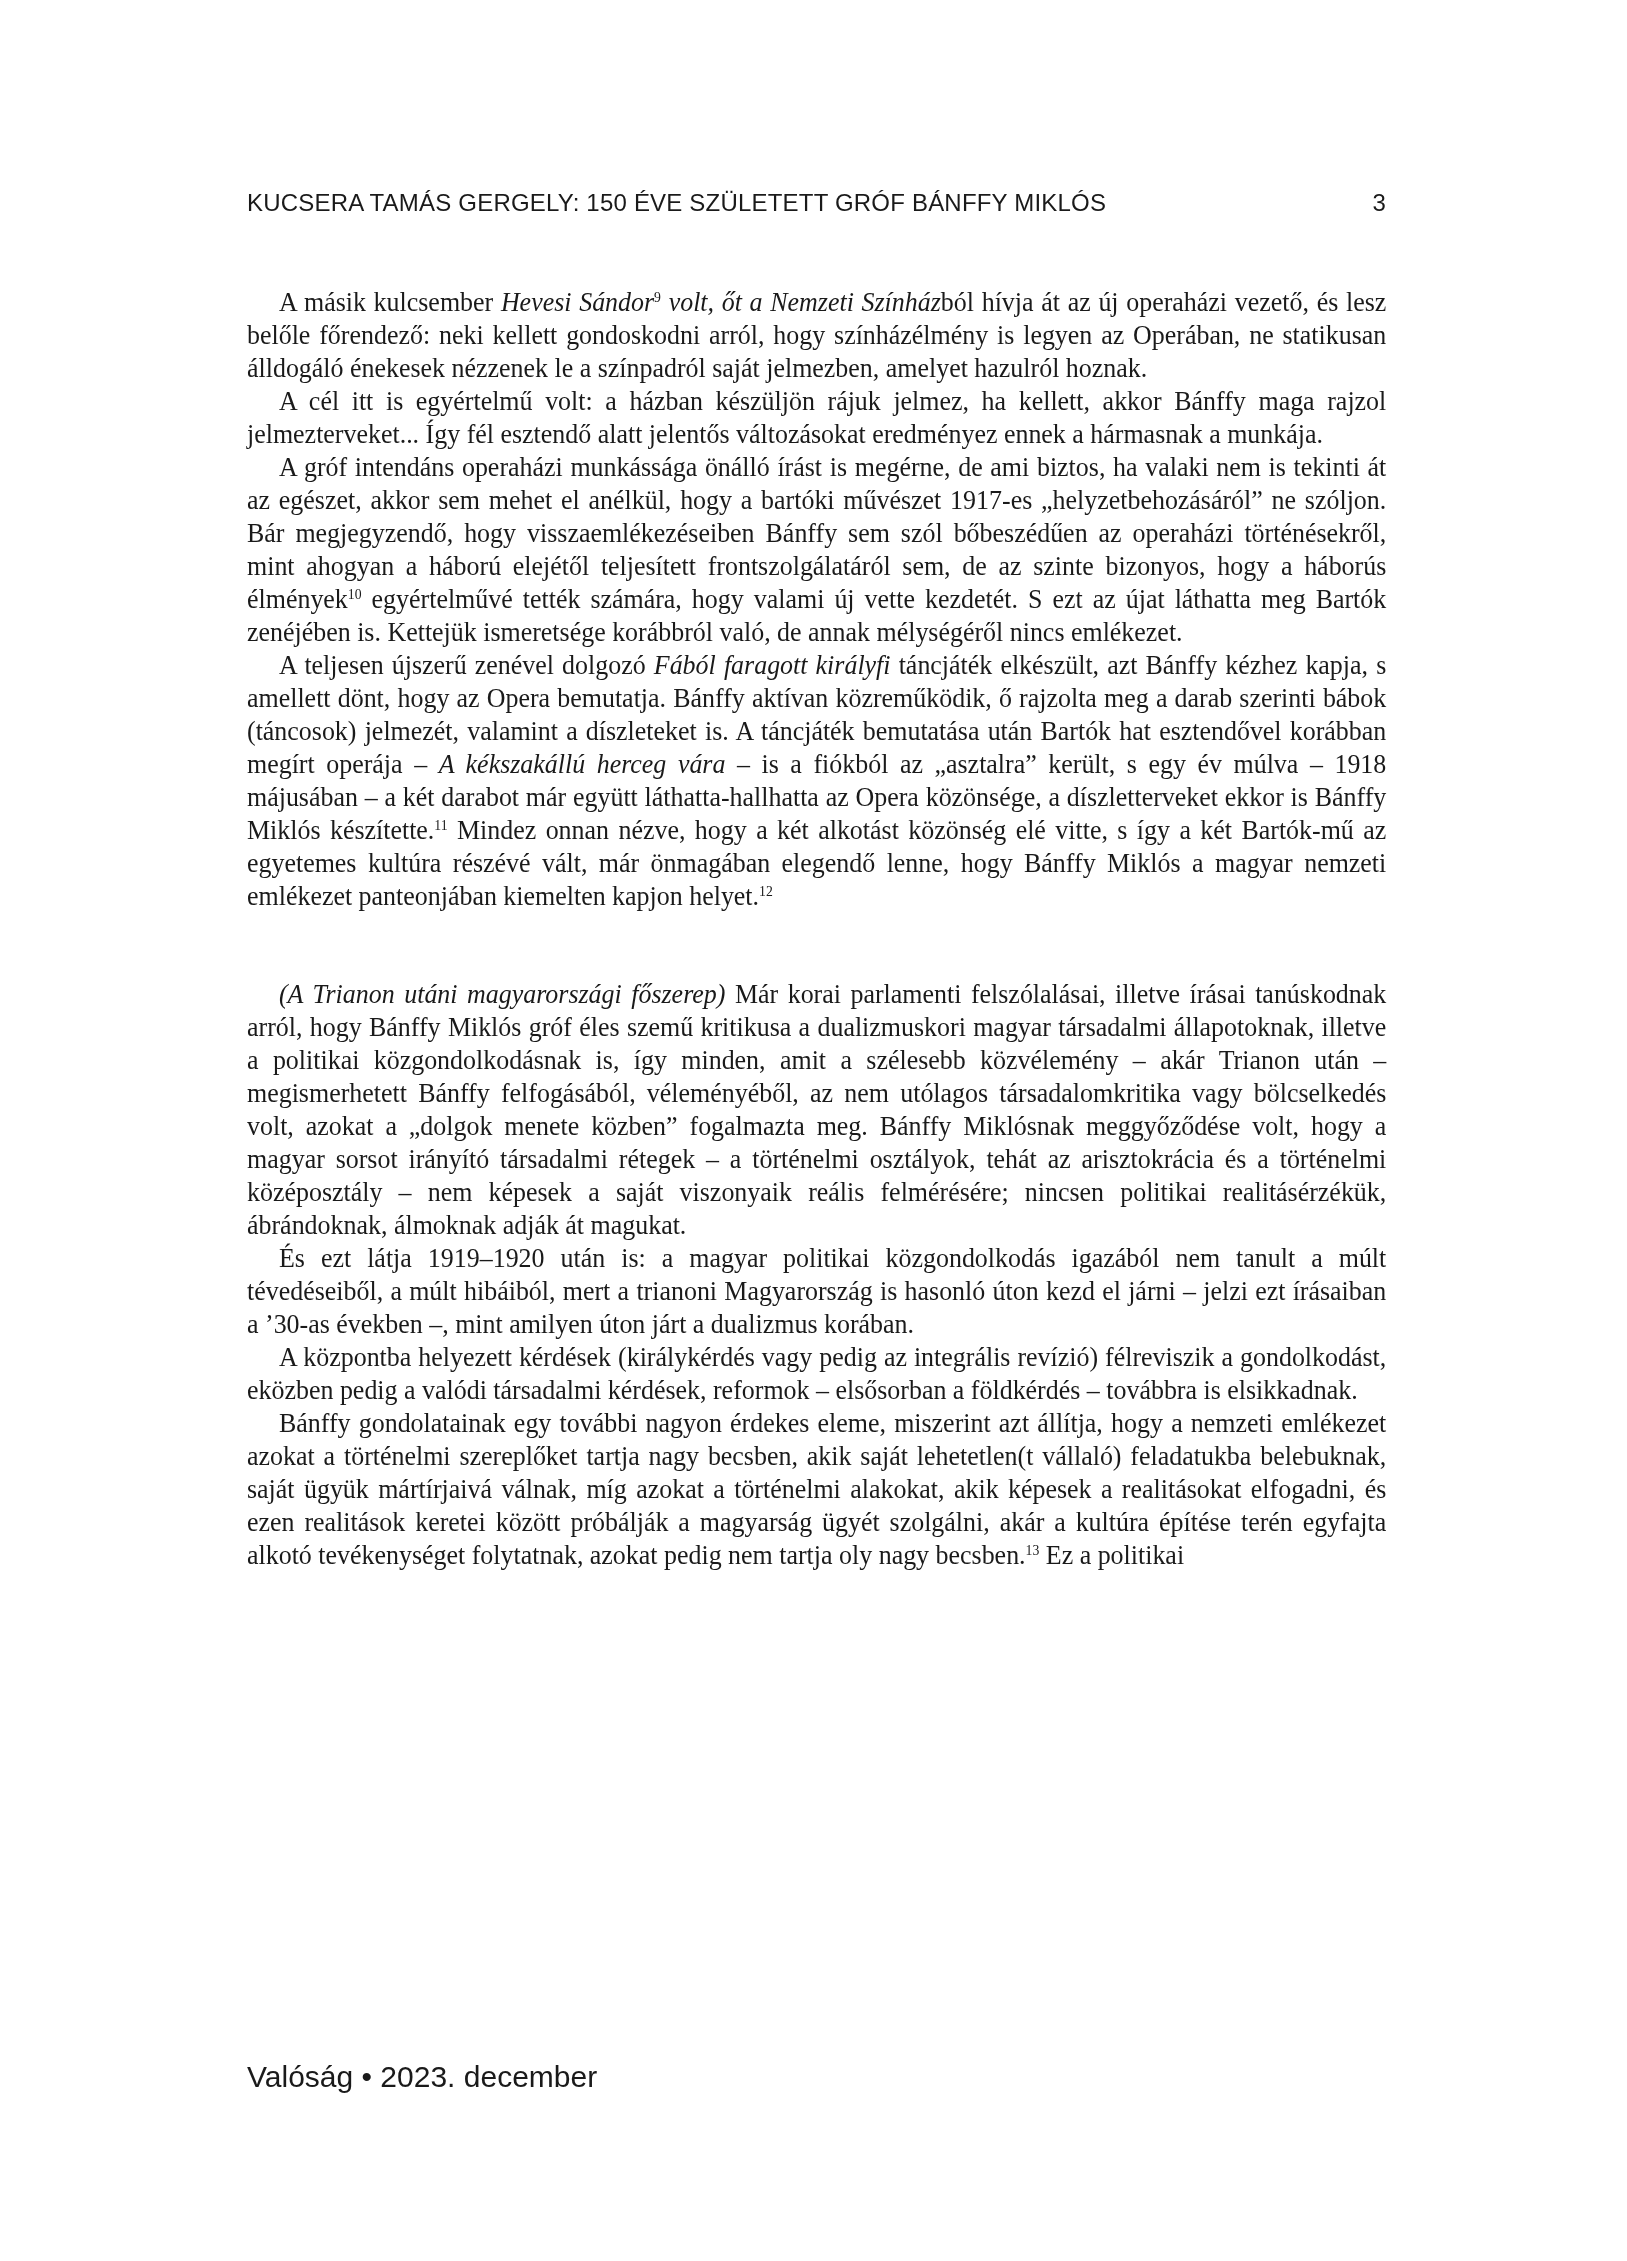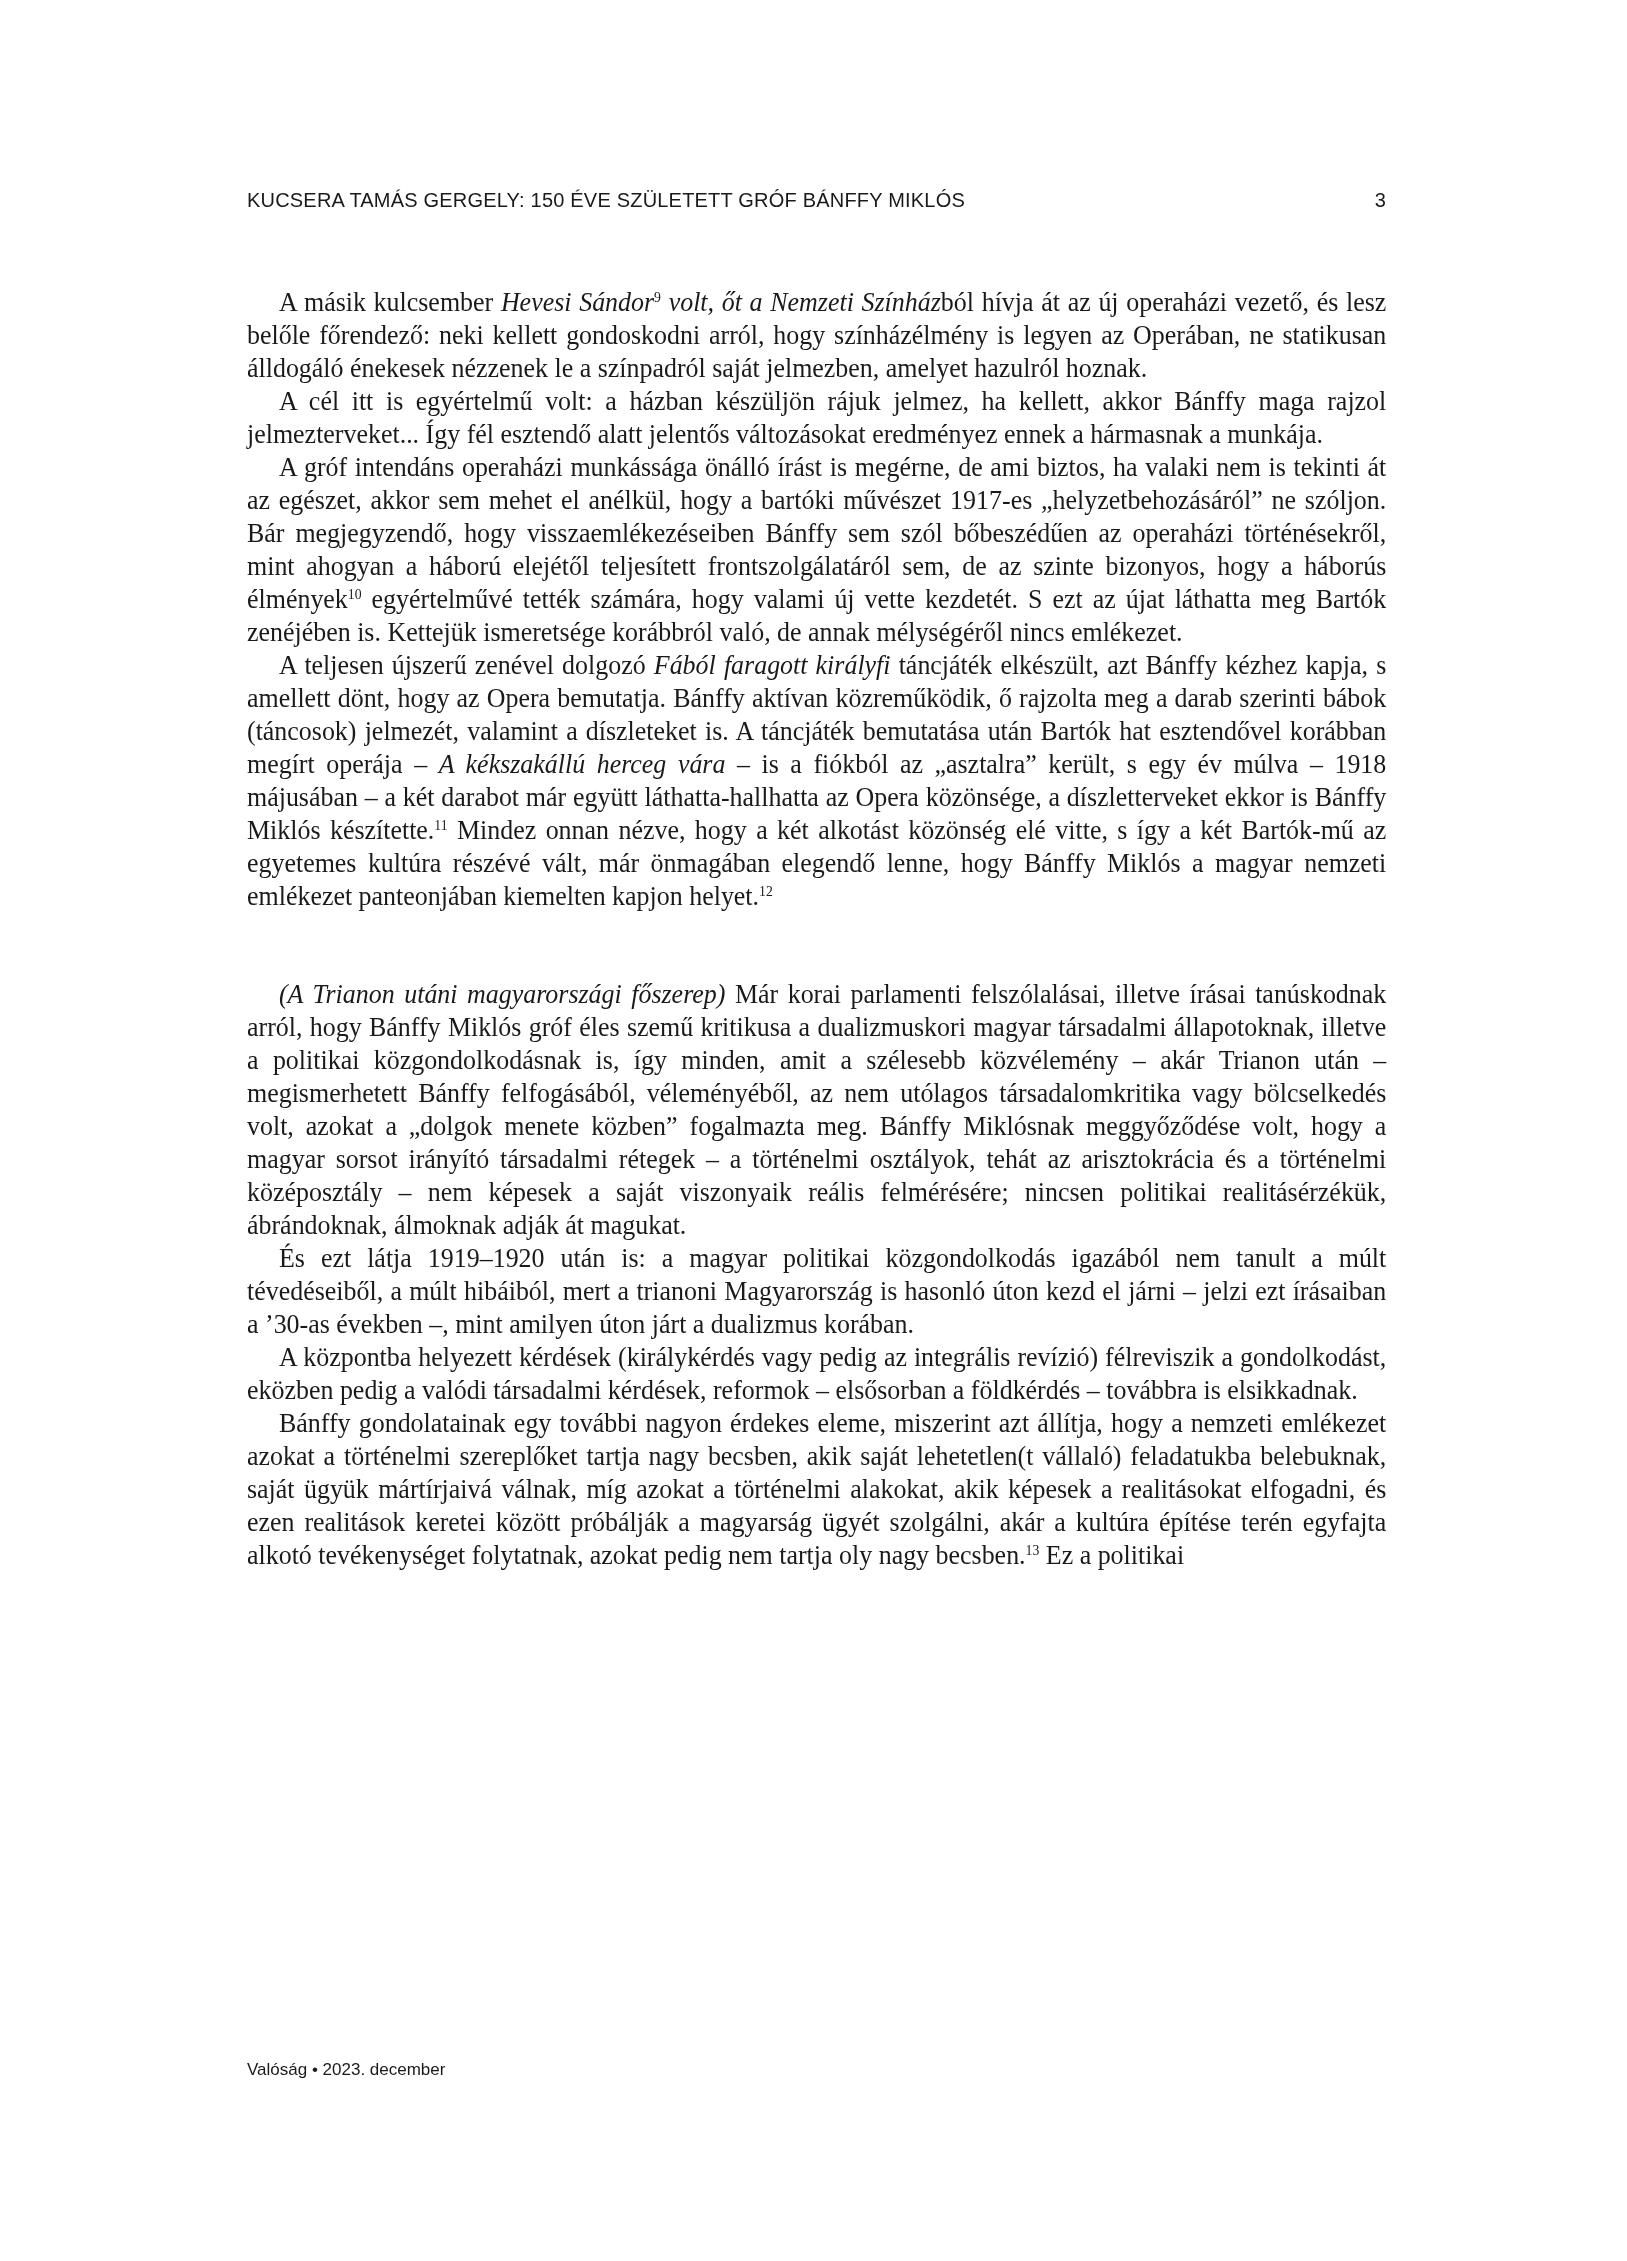--- a/index.html
+++ b/index.html
@@ -13,21 +13,21 @@
       position: relative;
       overflow: hidden;
       color: #1a1a1a;
     }
     .running-head {
       position: absolute;
       left: 247px;
       top: 189px;
       width: 1139px;
       font-family: "Liberation Sans", "DejaVu Sans", sans-serif;
-      font-size: 20px;
+      font-size: 24px;
       letter-spacing: 0.2px;
       display: flex;
       justify-content: space-between;
       align-items: baseline;
     }
     .body-text {
       position: absolute;
       left: 247px;
       top: 285px;
       width: 1139px;
@@ -53,21 +53,21 @@
       vertical-align: 9.2px;
     }
     .body-text em {
       font-style: italic;
     }
     .footer {
       position: absolute;
       left: 247px;
       top: 2060px;
       font-family: "Liberation Sans", "DejaVu Sans", sans-serif;
-      font-size: 17px;
+      font-size: 30px;
     }
   </style>
 </head>
 <body>
 
 <div class="running-head">
   <span>KUCSERA TAMÁS GERGELY: 150 ÉVE SZÜLETETT GRÓF BÁNFFY MIKLÓS</span>
   <span>3</span>
 </div>
 

